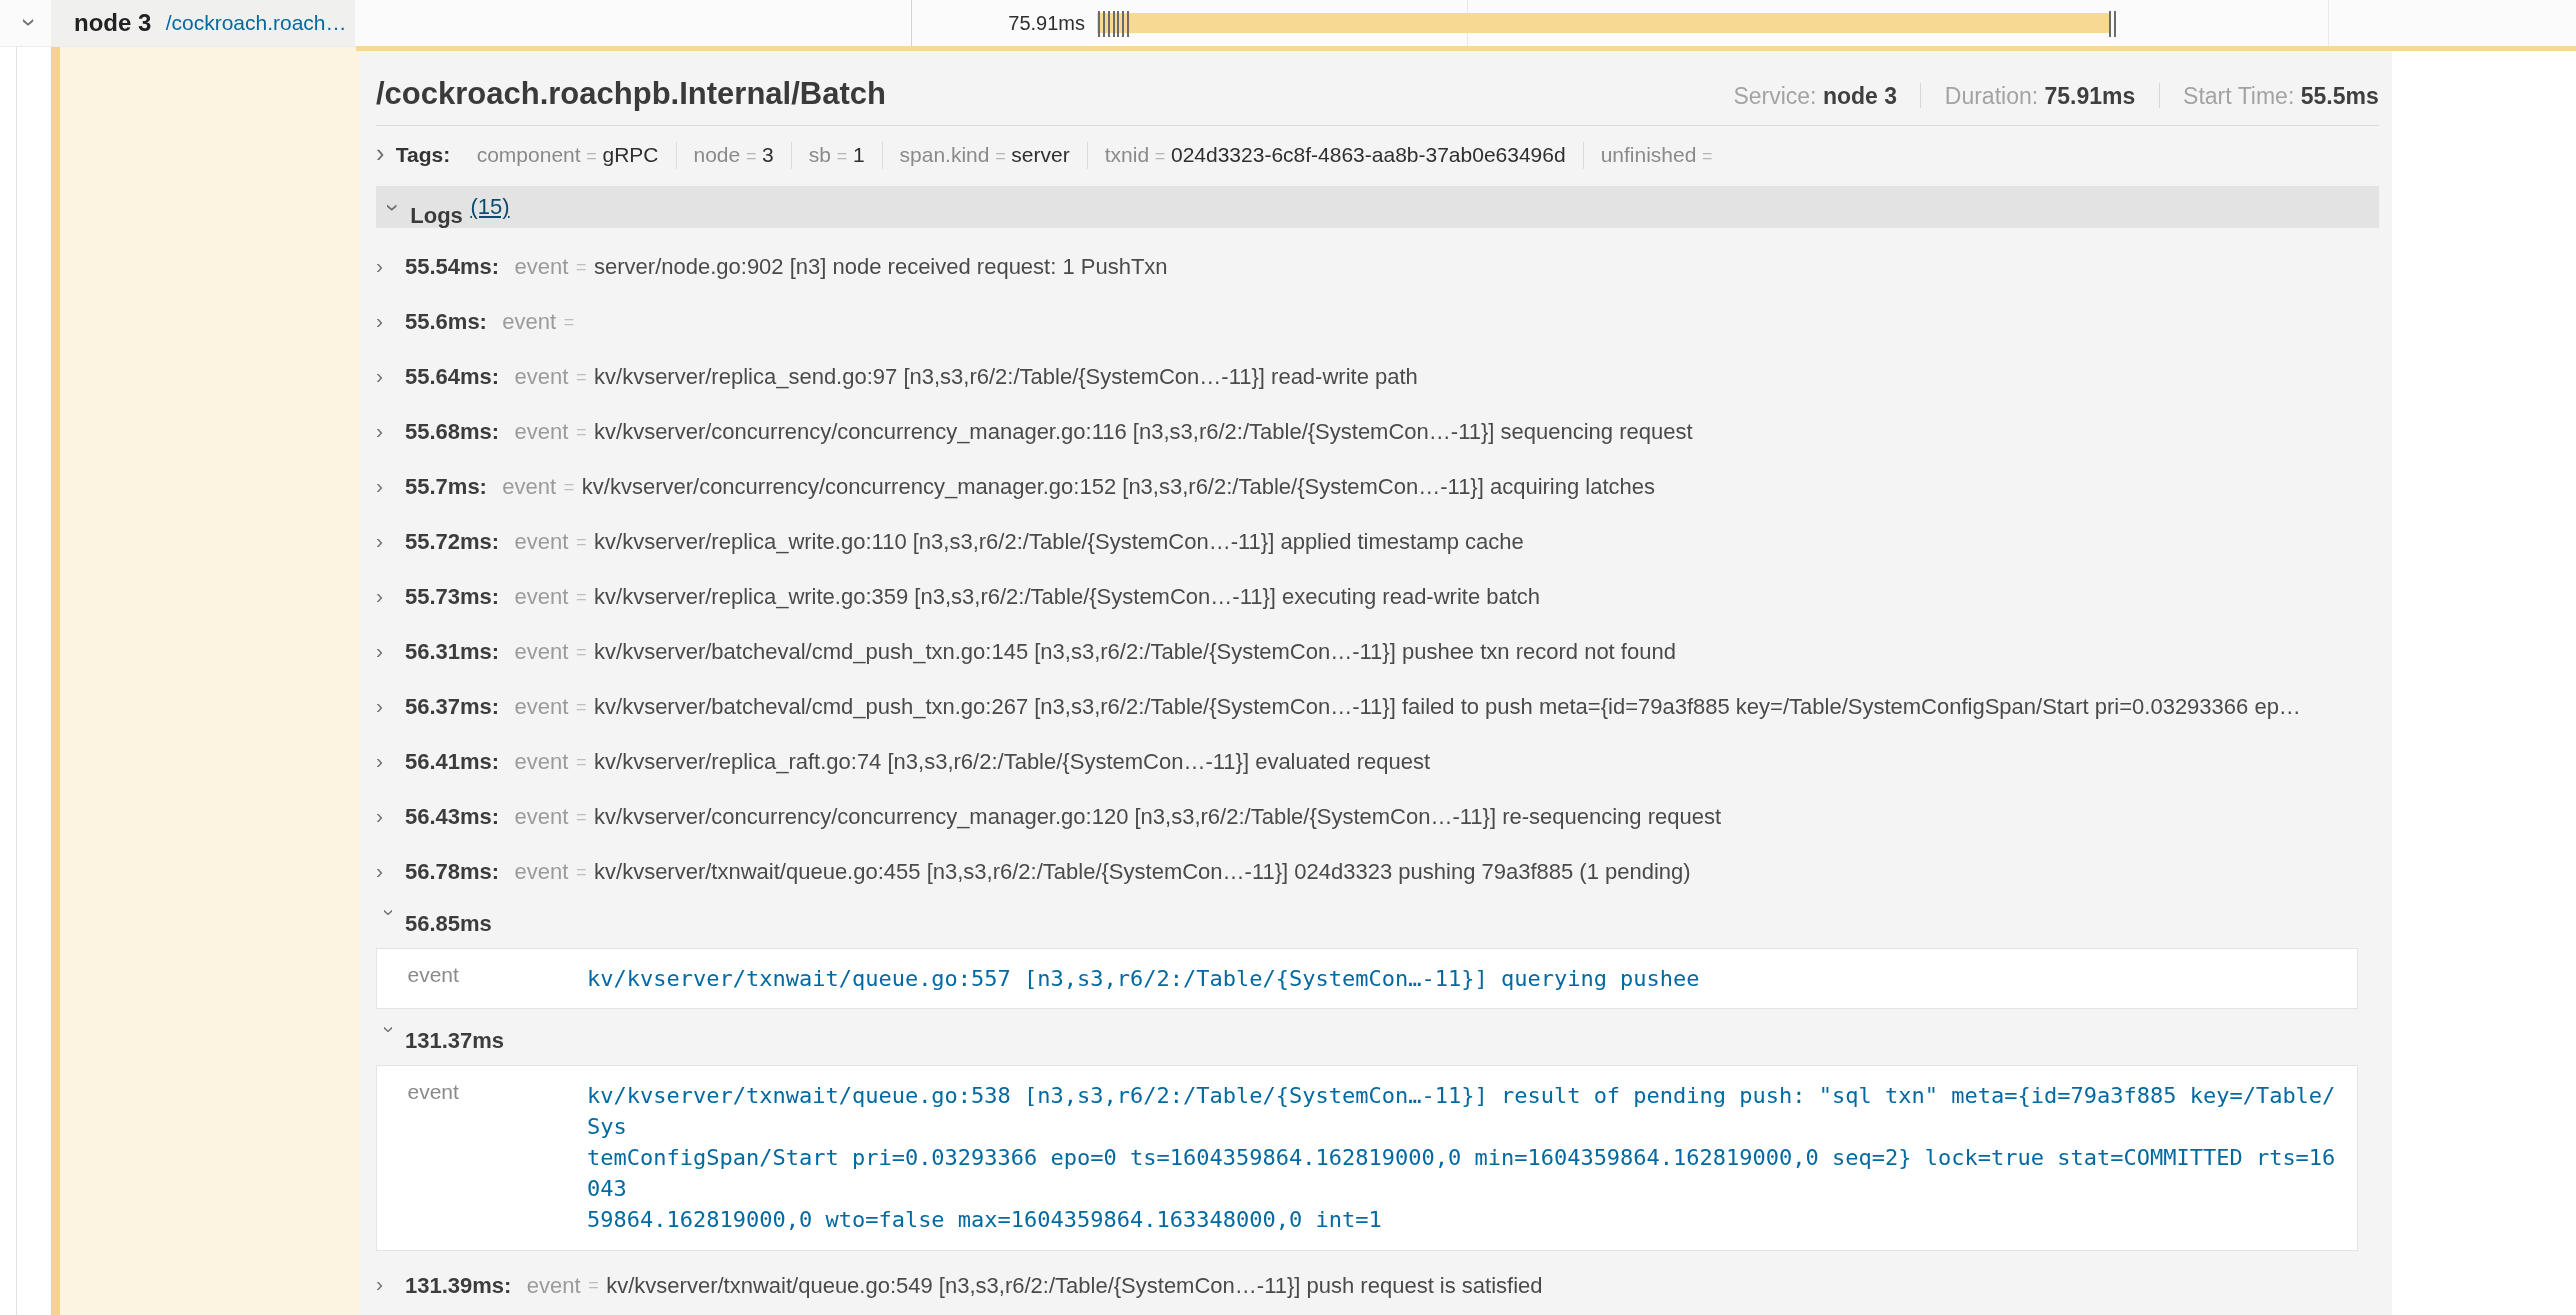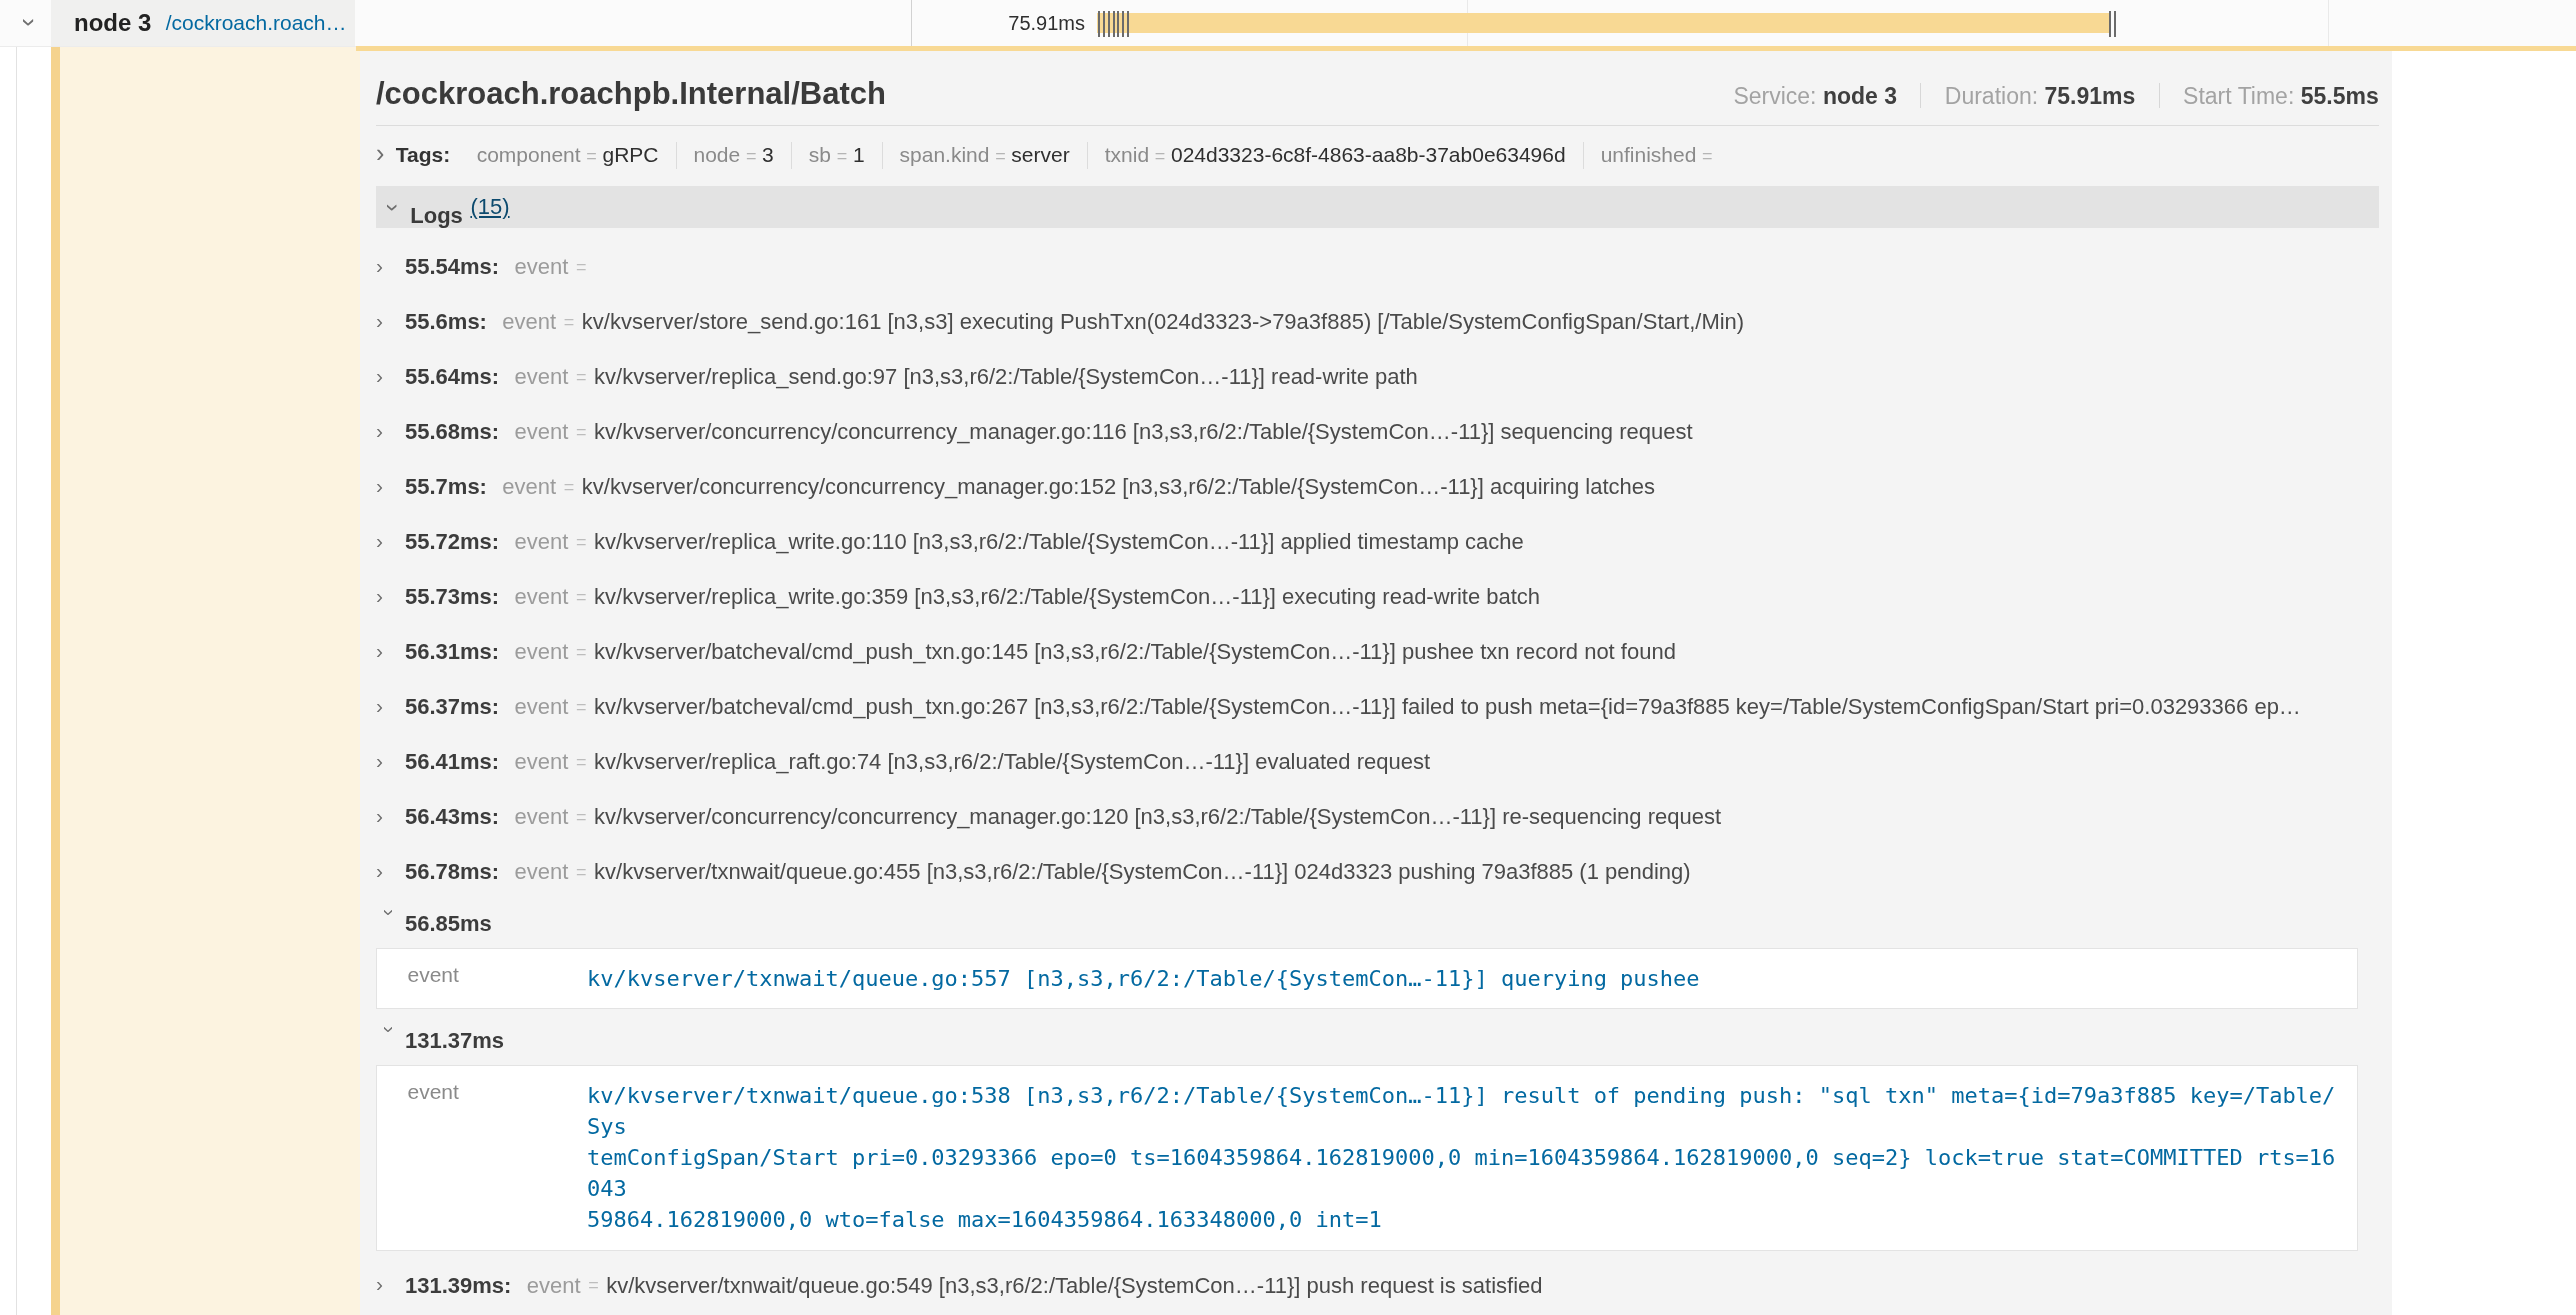--- a/index.html
+++ b/index.html
@@ -154,27 +154,27 @@
       <span class="logs-title">Logs</span>
       <span class="logs-count">(15)</span>
     </div>
 
     <div class="log-rows">
         <div class="log-row">
           <span class="chev">›</span>
           <span class="time">55.54ms:</span>
           <span class="key">event</span>
           <span class="eq">=</span>
+          <span class="msg">server/node.go:902 [n3] node received request: 1 PushTxn</span>
         </div>
         <div class="log-row">
           <span class="chev">›</span>
           <span class="time">55.6ms:</span>
           <span class="key">event</span>
           <span class="eq">=</span>
-          <span class="msg">kv/kvserver/store_send.go:161 [n3,s3] executing PushTxn(024d3323-&gt;79a3f885) [/Table/SystemConfigSpan/Start,/Min)</span>
         </div>
         <div class="log-row">
           <span class="chev">›</span>
           <span class="time">55.64ms:</span>
           <span class="key">event</span>
           <span class="eq">=</span>
           <span class="msg">kv/kvserver/replica_send.go:97 [n3,s3,r6/2:/Table/{SystemCon…-11}] read-write path</span>
         </div>
         <div class="log-row">
           <span class="chev">›</span>

